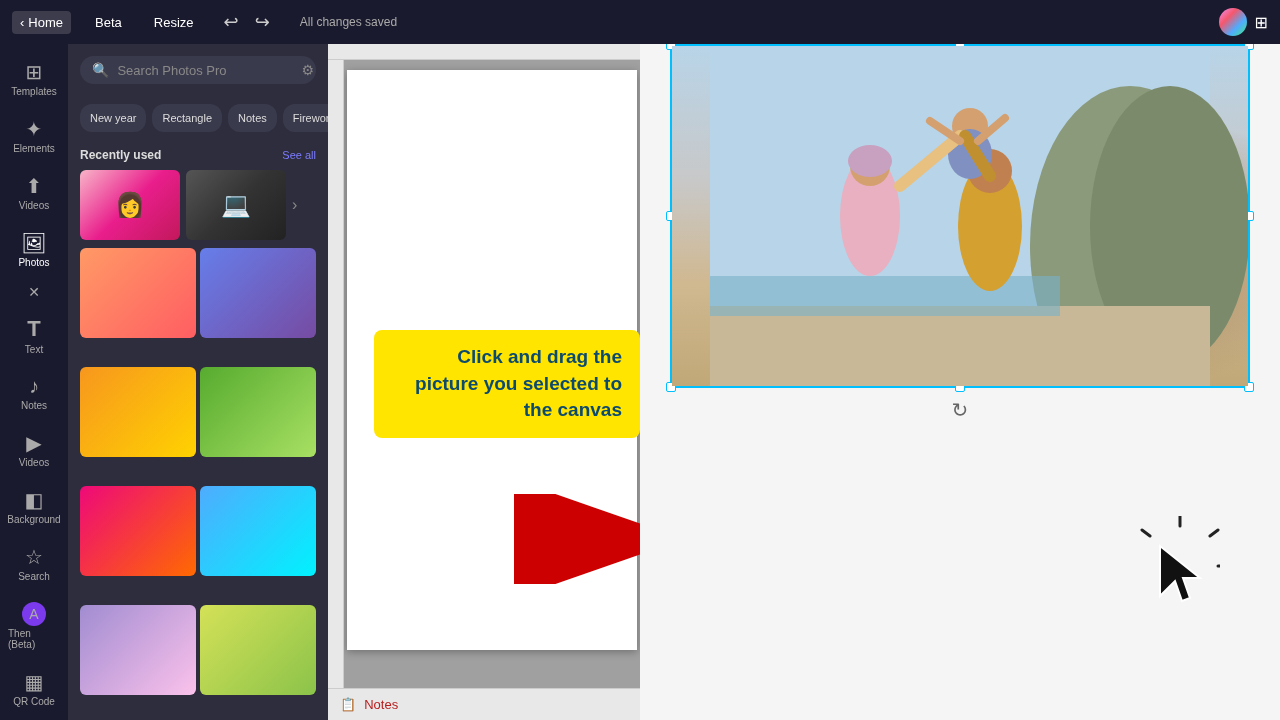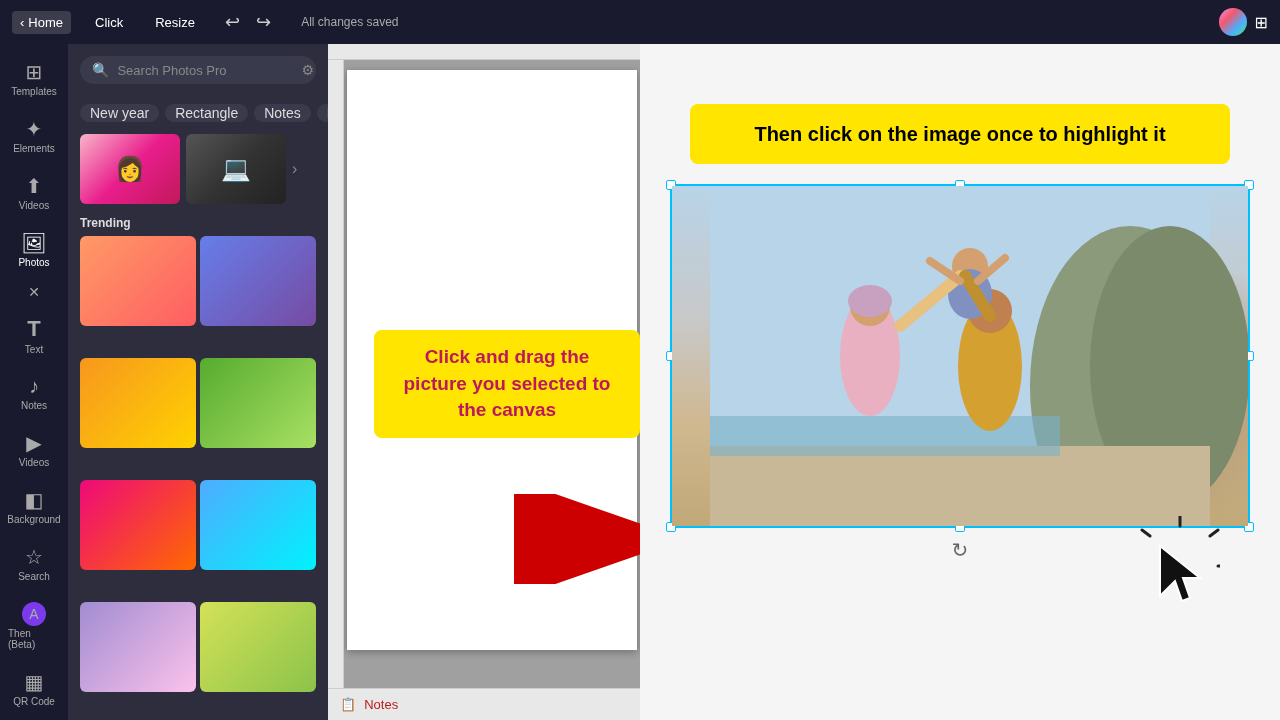--- a/index.html
+++ b/index.html
@@ -103,22 +103,22 @@
     .tags-row {
       display: flex;
       gap: 6px;
       padding: 8px 12px;
       align-items: center;
       overflow: hidden;
     }
     .tag {
       background: #3a3a4d;
       color: #ddd;
-      font-size: 14px;
-      padding: 1px 10px;
+      font-size: 11px;
+      padding: 8px 10px;
       border-radius: 12px;
       cursor: pointer;
       white-space: nowrap;
     }
 
     
     .section-header {
       display: flex;
       justify-content: space-between;
       align-items: center;
@@ -275,23 +275,23 @@
       left: 30px;
       background: #FFE500;
       border-radius: 8px;
       padding: 14px 18px;
       max-width: 340px;
       z-index: 10;
     }
     .drag-instruction-text {
       font-size: 19px;
       font-weight: bold;
-      color: #be185d;
+      color: #0c4a6e;
       line-height: 1.4;
-      text-align: center;
+      text-align: right;
     }
 
     
     .red-arrow {
       position: absolute;
       bottom: 100px;
       left: 170px;
       z-index: 20;
     }
 
@@ -321,21 +321,21 @@
   </style>
 </head>
 <body>
 
 <div class="top-bar">
   <div class="top-bar-btn home-btn">
     <span>‹</span>
     <span>Home</span>
   </div>
   <div class="top-bar-btn">
-    <span>Click</span>
+    <span>Beta</span>
   </div>
   <div class="top-bar-btn">
     <span>Resize</span>
   </div>
   <div class="undo-redo">
     <span>↩</span>
     <span>↪</span>
   </div>
   <span class="saved-text">All changes saved</span>
   <div class="top-bar-right">
@@ -408,32 +408,35 @@
     </div>
 
     <div class="tags-row">
       <div class="tag">New year</div>
       <div class="tag">Rectangle</div>
       <div class="tag">Notes</div>
       <div class="tag">Fireworks</div>
 
     </div>
 
+    <div class="section-header">
+      <span class="section-title">Recently used</span>
+      <span class="see-all">See all</span>
+    </div>
 
     <div class="recent-images">
       <div class="recent-img img-woman">
         <div class="recent-img-placeholder">👩</div>
       </div>
       <div class="recent-img img-laptop">
         <div class="recent-img-placeholder">💻</div>
       </div>
       <span class="recent-arrow">›</span>
     </div>
 
-    <div class="trending-title">Trending</div>
 
     <div class="image-grid">
       <div class="grid-img gi1"></div>
       <div class="grid-img gi2"></div>
       <div class="grid-img gi3"></div>
       <div class="grid-img gi4"></div>
       <div class="grid-img gi5"></div>
       <div class="grid-img gi6"></div>
       <div class="grid-img gi7"></div>
       <div class="grid-img gi8"></div>
@@ -466,23 +469,20 @@
     </div>
 
     <div class="bottom-bar">
       <span class="notes-icon">📋</span>
       <span class="notes-label">Notes</span>
     </div>
   </div>
 
   <div class="right-panel">
 
-    <div class="instruction-box">
-      <div class="instruction-text">Then click on the image once to highlight it</div>
-    </div>
 
     <div class="selected-image-container">
       <div class="handle tl"></div>
       <div class="handle tm"></div>
       <div class="handle tr"></div>
       <div class="handle ml"></div>
       <div class="handle mr"></div>
       <div class="handle bl"></div>
       <div class="handle bm"></div>
       <div class="handle br"></div>

